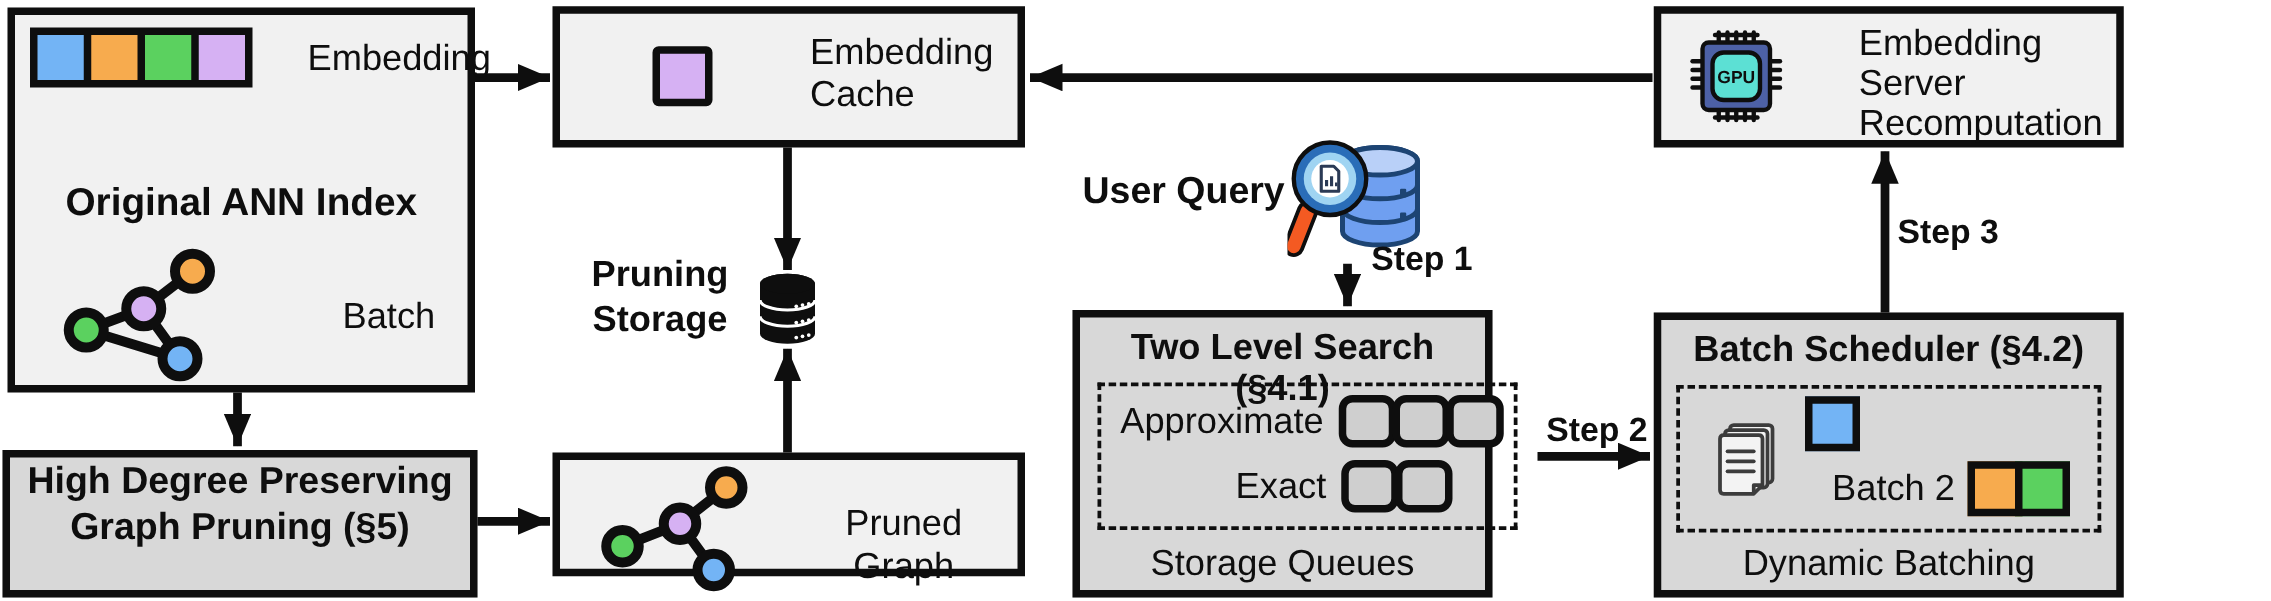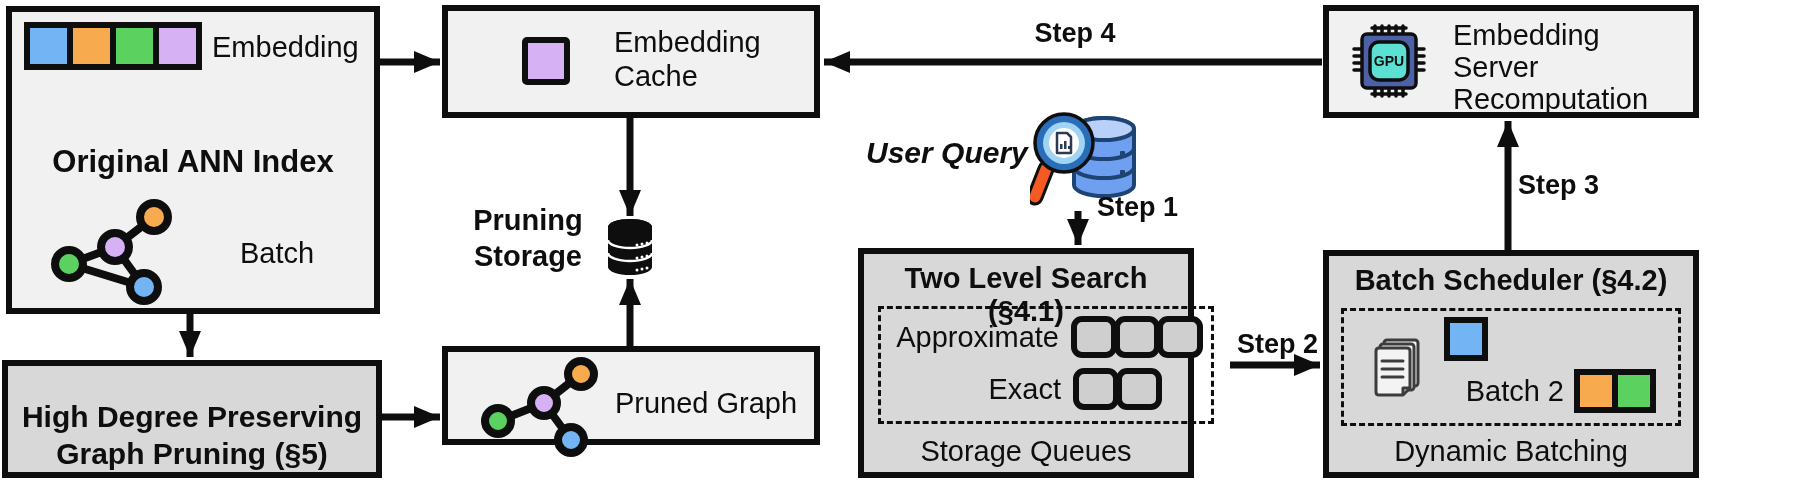--- a/index.html
+++ b/index.html
@@ -8,21 +8,21 @@
     --gpu_body:#4d61a6; --gpu_screen:#5ce0d4;
     --lens_rim:#2a6db8; --lens_fill:#9fd4f2; --handle:#f45a22;
     --db_blue:#6f9ff0; --db_dark:#1d4473; --db_light:#b9d0f8; --page_stroke:#3c3c3c;
   }
   html,body{margin:0;padding:0;background:#fff;}
   #canvas{position:relative;width:1817px;height:481px;background:#fff;overflow:hidden;
           font-family:"Liberation Sans",sans-serif;color:var(--ink);}
   .box{position:absolute;border:6px solid var(--ink);box-sizing:border-box;}
   .light{background:var(--box_light);} .mid{background:var(--box_mid);}
   .abs{position:absolute;}
-  .t29{font-size:29px;line-height:34px;}
+  .t29{font-size:29px;line-height:34px;margin-left:34px;}
   .bold{font-weight:bold;}
   .center{text-align:center;}
   .step{position:absolute;font-weight:bold;font-size:27px;}
   #arrows{position:absolute;left:0;top:0;pointer-events:none;}
   #arrows line{stroke:var(--ink);stroke-width:7;}
 
   
   .strip{position:absolute;left:12px;top:10px;display:flex;gap:6px;background:var(--ink);padding:6px;}
   .cell{width:37px;height:36px;}
   .c-blue{background:var(--blue);} .c-orange{background:var(--orange);}
@@ -86,21 +86,21 @@
       <g stroke="var(--ink)" stroke-width="8">
         <circle cx="112" cy="20" r="14" fill="var(--orange)"></circle>
         <circle cx="73" cy="50" r="14" fill="var(--purple_light)"></circle>
         <circle cx="27" cy="67" r="14" fill="var(--green)"></circle>
         <circle cx="102" cy="90" r="14" fill="var(--blue)"></circle>
       </g>
     </svg>
     <div class="abs t29" style="left:228px;top:224px;">Batch</div>
   </div>
 
-  <div class="box mid" style="left:2px;top:360px;width:380px;height:118px;display:flex;align-items:flex-end;justify-content:center;">
+  <div class="box mid" style="left:2px;top:360px;width:380px;height:118px;display:flex;align-items:flex-start;justify-content:center;">
     <div class="bold center" style="font-size:30px;line-height:37px;">
       <div>High Degree Preserving</div>
       <div>Graph Pruning (§5)</div>
     </div>
   </div>
 
   <div class="box light" style="left:442px;top:5px;width:378px;height:113px;">
     <div class="cache-sq"></div>
     <div class="abs t29" style="left:166px;top:14px;">
       <div>Embedding</div>
@@ -123,38 +123,38 @@
         <circle cx="41" cy="25" r="1.5"></circle>
       <circle cx="31" cy="40" r="1.5"></circle>
         <circle cx="36" cy="39" r="1.5"></circle>
         <circle cx="41" cy="38" r="1.5"></circle>
       <circle cx="31" cy="52" r="1.5"></circle>
         <circle cx="36" cy="51" r="1.5"></circle>
         <circle cx="41" cy="50" r="1.5"></circle>
     </g>
   </svg>
 
-  <div class="box light" style="left:442px;top:346px;width:378px;height:99px;">
+  <div class="box light" style="left:442px;top:362px;width:378px;height:99px;">
     <svg class="abs" style="left:18px;top:4px;" width="140" height="104" viewBox="0 0 140 104">
       <g stroke="var(--ink)" stroke-width="8" stroke-linecap="round">
         <line x1="78" y1="47" x2="115" y2="18"></line>
         <line x1="78" y1="47" x2="32" y2="65"></line>
         <line x1="78" y1="47" x2="105" y2="84"></line>
       </g>
       <g stroke="var(--ink)" stroke-width="8">
         <circle cx="115" cy="18" r="13" fill="var(--orange)"></circle>
         <circle cx="78" cy="47" r="13" fill="var(--purple_light)"></circle>
         <circle cx="32" cy="65" r="13" fill="var(--green)"></circle>
         <circle cx="105" cy="84" r="13" fill="var(--blue)"></circle>
       </g>
     </svg>
     <div class="abs t29 center" style="left:160px;right:10px;top:34px;">Pruned Graph</div>
   </div>
 
-  <div class="abs bold" style="left:866px;top:136px;font-size:30px;font-style:italic;">User Query</div>
+  <div class="abs bold" style="left:866px;top:136px;font-size:30px;">User Query</div>
   <svg class="abs" style="left:1030px;top:103px;" width="112" height="118" viewBox="0 0 112 118">
 
     <g transform="translate(42,14)">
       <path d="M2,12 A30,11 0 0 1 62,12 L62,68 A30,11 0 0 1 2,68 Z" fill="var(--db_blue)" stroke="var(--db_dark)" stroke-width="4"></path>
       <ellipse cx="32" cy="12" rx="30" ry="11" fill="var(--db_light)" stroke="var(--db_dark)" stroke-width="4"></ellipse>
       <path d="M2,31 A30,11 0 0 0 62,31" fill="none" stroke="var(--db_dark)" stroke-width="4"></path>
       <path d="M2,50 A30,11 0 0 0 62,50" fill="none" stroke="var(--db_dark)" stroke-width="4"></path>
       <g fill="var(--db_dark)">
         <rect x="48" y="34" width="5" height="7" rx="1"></rect>
         <rect x="48" y="53" width="5" height="7" rx="1"></rect>
@@ -257,18 +257,17 @@
       <rect x="19" y="19" width="38" height="38" rx="9" fill="var(--gpu_screen)" stroke="var(--ink)" stroke-width="3.5"></rect>
       <text x="38" y="43" text-anchor="middle" font-size="14" font-weight="bold" fill="var(--ink)" font-family="Liberation Sans, sans-serif">GPU</text>
     </svg>
     <div class="abs t29" style="left:124px;top:8px;line-height:32px;">
       <div>Embedding</div>
       <div>Server</div>
       <div>Recomputation</div>
     </div>
   </div>
 
-  <div class="step center" style="left:985px;top:18px;width:180px;">Step 4</div>
   <div class="step" style="left:1097px;top:192px;">Step 1</div>
   <div class="step" style="left:1237px;top:329px;">Step 2</div>
   <div class="step" style="left:1518px;top:170px;">Step 3</div>
 
 </div>
 
 </body></html>

